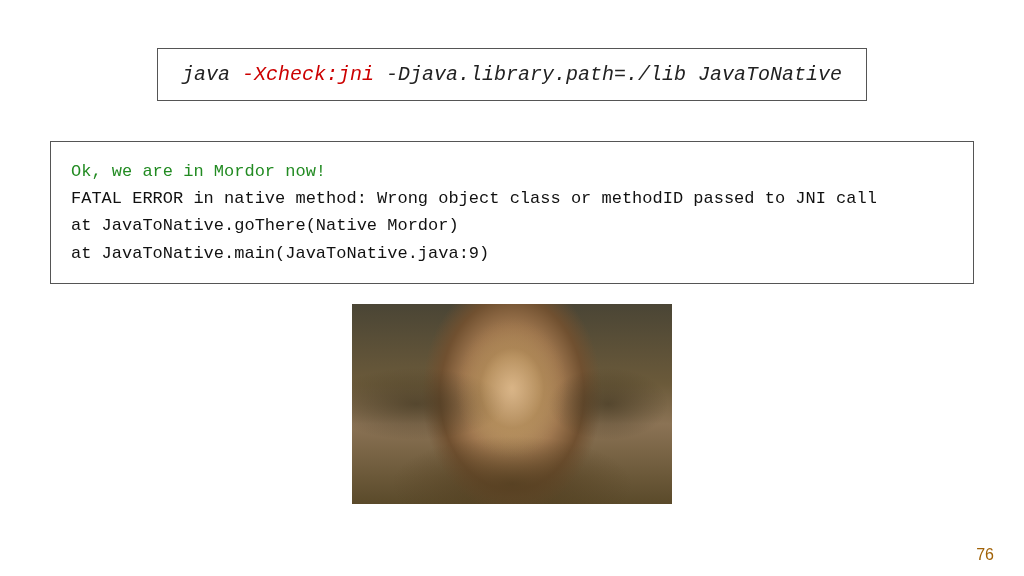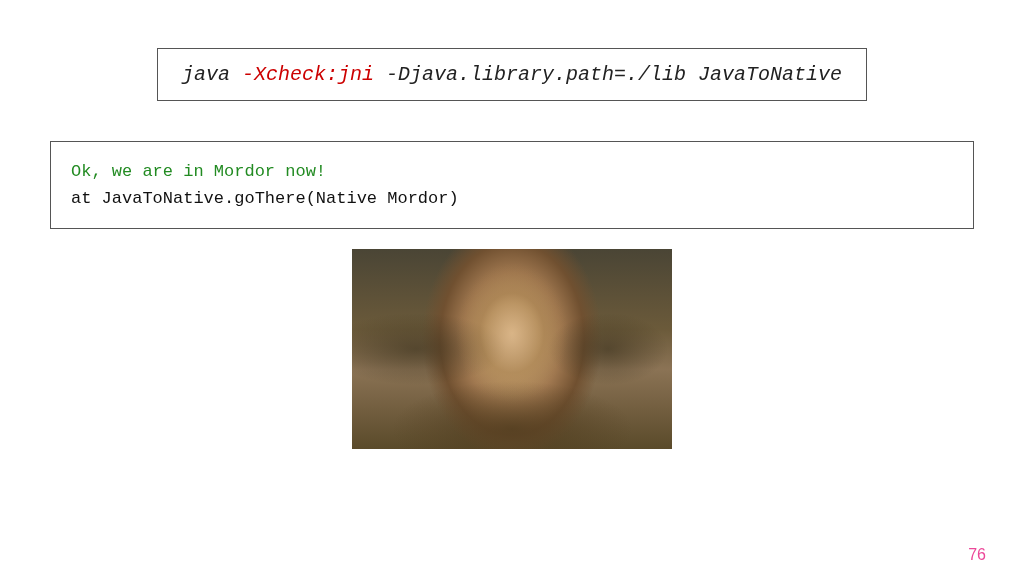--- a/index.html
+++ b/index.html
@@ -108,39 +108,41 @@
       background:
         radial-gradient(ellipse 80px 100px at 50% 42%, rgba(220,180,130,0.7) 0%, rgba(160,120,70,0.5) 40%, transparent 70%),
         radial-gradient(ellipse 200px 80px at 50% 90%, rgba(80,60,30,0.8) 0%, transparent 60%),
         radial-gradient(ellipse 150px 60px at 20% 50%, rgba(60,50,30,0.6) 0%, transparent 60%),
         radial-gradient(ellipse 100px 60px at 80% 50%, rgba(60,50,30,0.6) 0%, transparent 60%);
     }
 
     .page-number {
       position: absolute;
       bottom: 12px;
-      right: 38px;
+      right: 30px;
       font-size: 16px;
-      color: #ec4899;
+      color: #a16207;
     }
   </style>
 </head>
 <body>
 
 <div class="slide-container">
 
   <div class="command-wrapper">
     <div class="command-box">
       <span class="cmd-java">java </span><span class="cmd-xcheck">-Xcheck:jni</span><span class="cmd-rest"> -Djava.library.path=./lib JavaToNative</span>
     </div>
   </div>
 
   <div class="output-box">
     <div class="output-line-green">Ok, we are in Mordor now!</div>
+    <div class="output-line-black">FATAL ERROR in native method: Wrong object class or methodID passed to JNI call</div>
     <div class="output-line-black">        at JavaToNative.goThere(Native Mordor)</div>
+    <div class="output-line-black">        at JavaToNative.main(JavaToNative.java:9)</div>
   </div>
 
   <div class="image-container">
     <div class="frodo-image"></div>
   </div>
 
   <div class="page-number">76</div>
 
 </div>
 

